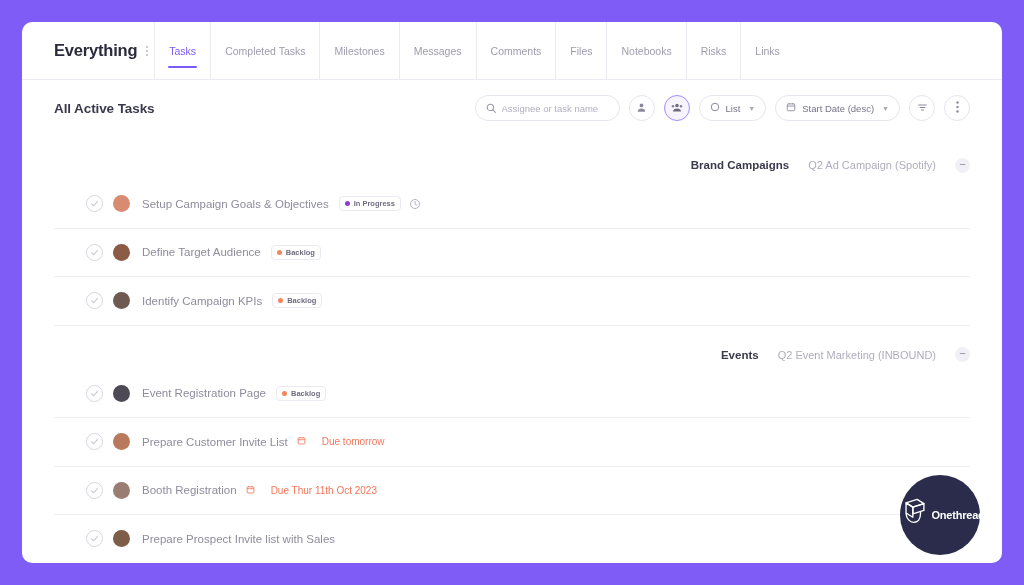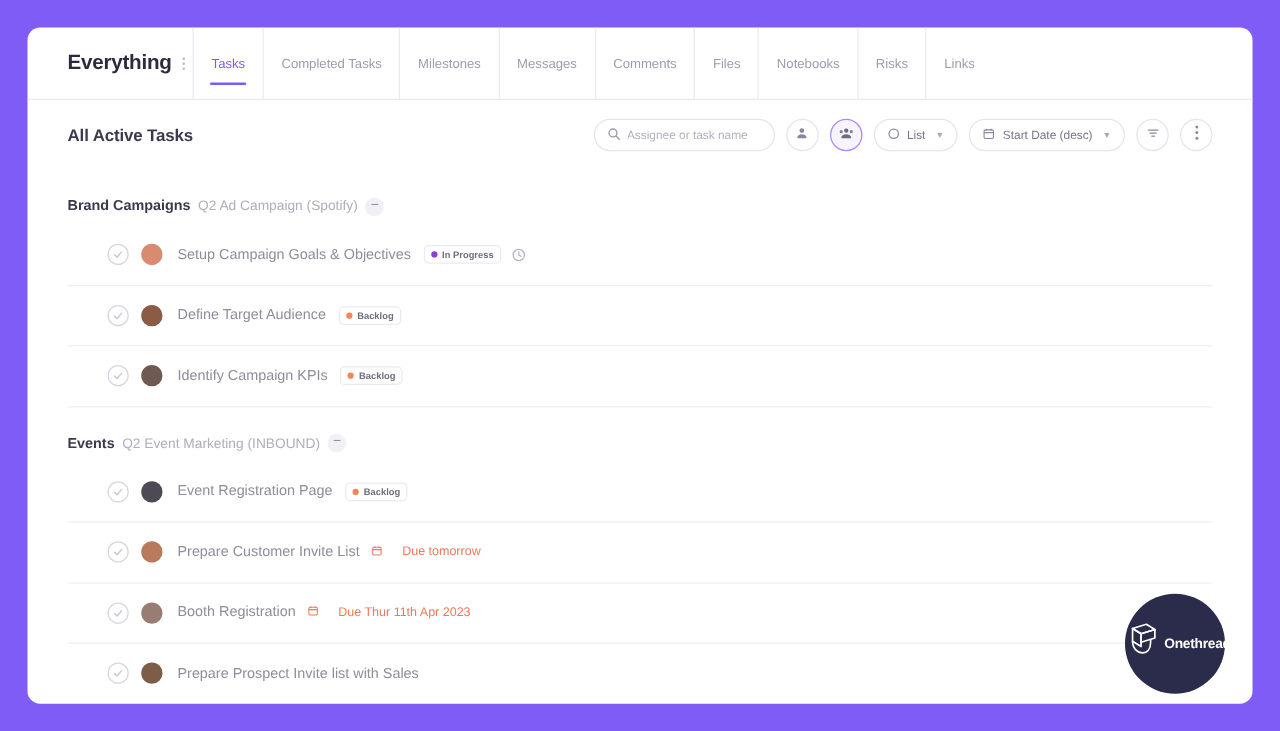--- a/index.html
+++ b/index.html
@@ -91,22 +91,22 @@
     height: 26px; border: 1px solid #e6e4ee; border-radius: 13px;
     display: flex; align-items: center; gap: 6px;
     padding: 0 10px; font-size: 9.5px; color: #76748a;
     background: #fff; cursor: pointer; white-space: nowrap;
   }
   .chev { font-size: 7px; color: #a9a6b6; margin-left: 2px; }
 
   
   .content { position: absolute; left: 0; top: 114px; right: 0; bottom: 0; padding: 0 32px; }
   .group-header {
-    display: flex; align-items: center; gap: 6px;
-    height: 30px; margin-top: 14px;
+    display: flex; align-items: center; gap: 19px;
+    height: 30px; margin-top: 14px; justify-content: flex-end;
   }
   .group-name { font-size: 11.5px; font-weight: 700; color: #3b3a4d; }
   .group-sub { font-size: 11px; color: #b0adbc; }
   .collapse-btn {
     width: 15px; height: 15px; border-radius: 50%;
     background: #f2f0f7; color: #8b889a;
     display: flex; align-items: center; justify-content: center;
     font-size: 11px; line-height: 1; cursor: pointer;
     padding-bottom: 2px;
   }
@@ -364,21 +364,21 @@
         </span>
         <span class="avatar" style="background:#9a7d72"></span>
         <span class="task-name">Booth Registration</span>
         <span class="due">
           <span><svg width="9" height="9" viewBox="0 0 16 16" fill="none" stroke="#f2775a" stroke-width="1.5">
               <rect x="2" y="3.2" width="12" height="11" rx="1.6"></rect>
               <line x1="2" y1="6.6" x2="14" y2="6.6"></line>
               <line x1="5" y1="1.8" x2="5" y2="4"></line>
               <line x1="11" y1="1.8" x2="11" y2="4"></line>
             </svg></span>
-          <span>Due Thur 11th Apr 2023</span>
+          <span>Due Thur 11th Oct 2023</span>
         </span>
       </div>
       <div class="task-row">
         <span class="check">
           <svg width="9" height="9" viewBox="0 0 16 16" fill="none" stroke="#c9c6d4" stroke-width="2" stroke-linecap="round" stroke-linejoin="round">
             <path d="M3 8.5 L6.5 12 L13 4.5"></path>
           </svg>
         </span>
         <span class="avatar" style="background:#7d5c48"></span>
         <span class="task-name">Prepare Prospect Invite list with Sales</span>

